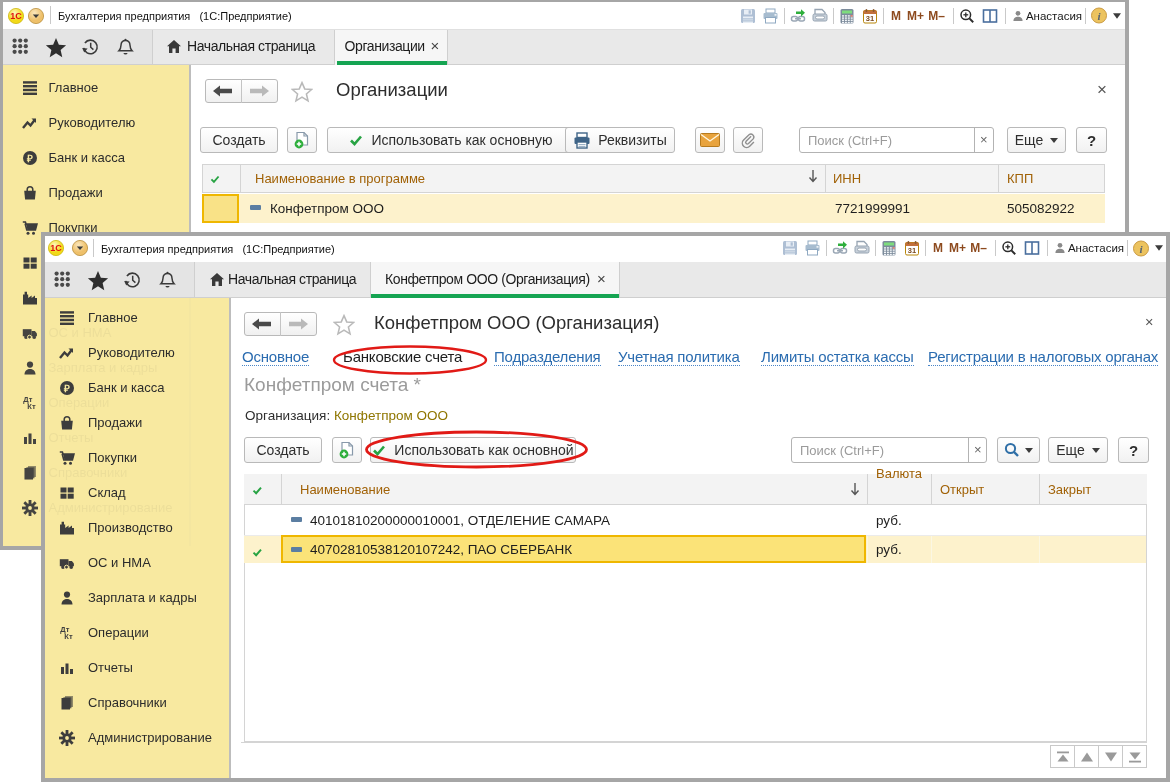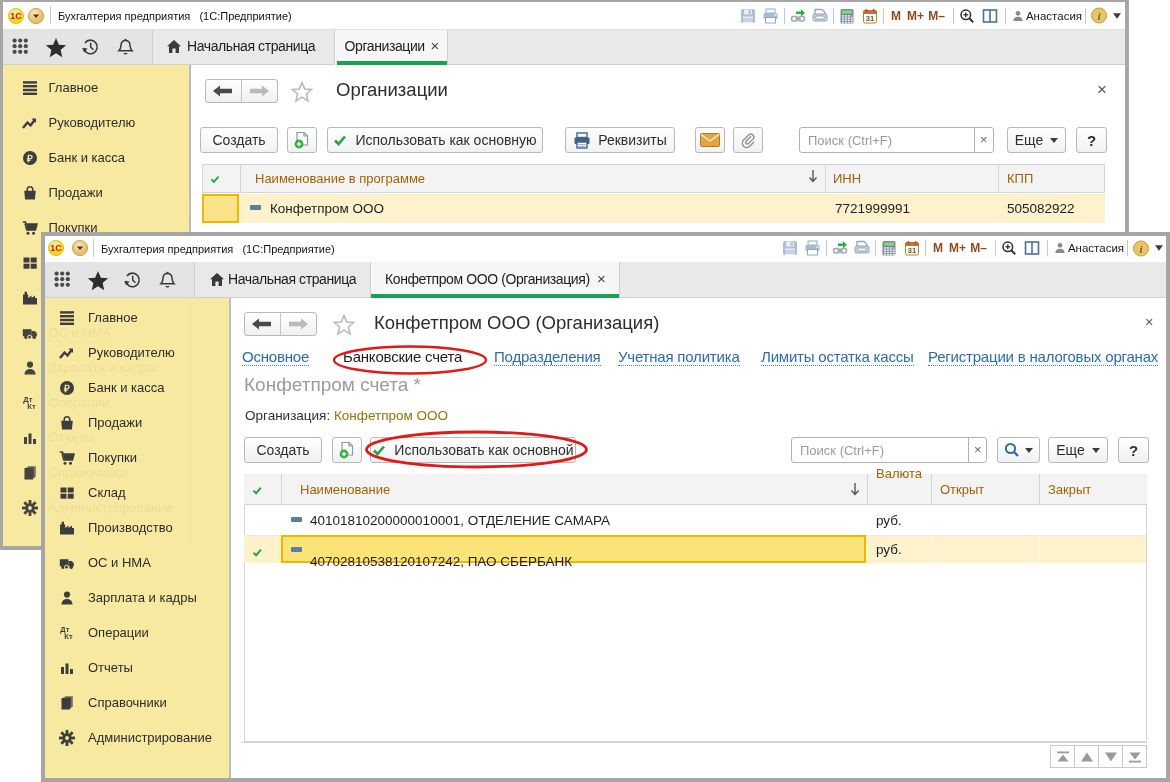--- a/index.html
+++ b/index.html
@@ -368,21 +368,21 @@
 <div class="a" style="left:1097px;top:80px;font-size:17px;color:#555">×</div>
 <div class="btn" style="left:200px;top:127px;width:78px;height:26px">Создать</div>
 <div class="btn" style="left:287px;top:127px;width:30px;height:26px">
     <svg width="18" height="18" viewBox="0 0 18 18">
       <path d="M4 1.5 h7 l3.5 3.5 v9 h-10.5 z" fill="#fff" stroke="#8899aa" stroke-width="1.2"></path>
       <path d="M11 1.5 v3.5 h3.5" fill="none" stroke="#8899aa" stroke-width="1.2"></path>
       <circle cx="6" cy="13" r="4.4" fill="#2eaf3c"></circle>
       <path d="M6 10.8 v4.4 M3.8 13 h4.4" stroke="#fff" stroke-width="1.5"></path>
     </svg>
   </div>
-<div class="btn" style="left:327px;top:127px;width:216px;height:26px"><span style="margin-right:8px;display:flex">
+<div class="btn" style="left:327px;top:127px;width:248px;height:26px"><span style="margin-right:8px;display:flex">
       <svg width="14" height="14" viewBox="0 0 14 14">
         <path d="M2 7.5 L5.5 11 L12 3.5" stroke="#27a343" stroke-width="2.6" fill="none"></path>
       </svg>
     </span>Использовать как основную</div>
 <div class="btn" style="left:565px;top:127px;width:110px;height:26px"><span style="margin-right:7px;display:flex">
       <svg width="18" height="17" viewBox="0 0 18 17">
         <rect x="4" y="1" width="10" height="4.5" fill="#fff" stroke="#3f6487" stroke-width="1.4"></rect>
         <rect x="1.5" y="5.5" width="15" height="6.5" rx="1" fill="#3f6487"></rect>
         <rect x="4" y="10" width="10" height="6" fill="#fff" stroke="#3f6487" stroke-width="1.4"></rect>
         <rect x="5.5" y="12" width="7" height="1.2" fill="#9db3c8"></rect>
@@ -920,21 +920,21 @@
 <div class="cell" style="left:876px;top:505px;height:30px">руб.</div>
 <div class="a" style="left:244px;top:534.5px;width:902px;height:1px;background:#ebebeb"></div>
 <div class="a" style="left:244px;top:535.5px;width:902px;height:27.5px;background:#fdf2cc"></div>
 <div class="a" style="left:281px;top:535px;width:584.5px;height:28px;background:#fbe378;border:2.5px solid #efb700"></div>
 <div class="tico" style="left:251.5px;top:546.5px;width:10.5px;height:10.5px">
     <svg width="10.5" height="10.5" viewBox="0 0 14 14">
       <path d="M2 7.5 L5.5 11 L12 3.5" stroke="#27a343" stroke-width="2.6" fill="none"></path>
     </svg>
   </div>
 <div class="a" style="left:291px;top:547px;width:11px;height:5px;background:#5b7ea2;border-radius:1px"></div>
-<div class="cell" style="left:310px;top:547px;height:28px">40702810538120107242, ПАО СБЕРБАНК</div>
+<div class="cell" style="left:310px;top:535px;height:28px">40702810538120107242, ПАО СБЕРБАНК</div>
 <div class="cell" style="left:876px;top:535px;height:28px">руб.</div>
 <div class="sep" style="left:867px;top:535.5px;height:27.5px;background:#fbf7e3"></div>
 <div class="sep" style="left:931px;top:535.5px;height:27.5px;background:#fbf7e3"></div>
 <div class="sep" style="left:1039px;top:535.5px;height:27.5px;background:#fbf7e3"></div>
 <div class="a" style="left:241px;top:742px;width:906px;height:1px;background:#d4d4d4"></div>
 <div class="btn" style="left:1050px;top:745px;width:25px;height:23px;border-radius:0;background:#fff;border:1px solid #c9c9c9">
     <svg width="16" height="12" viewBox="0 0 16 12">
       <rect x="2" y="0.5" width="12" height="1.8" fill="#9a9a9a"></rect>
       <path d="M8 3.5 L13.5 10.5 H2.5 Z" fill="#9a9a9a"></path>
     </svg>

